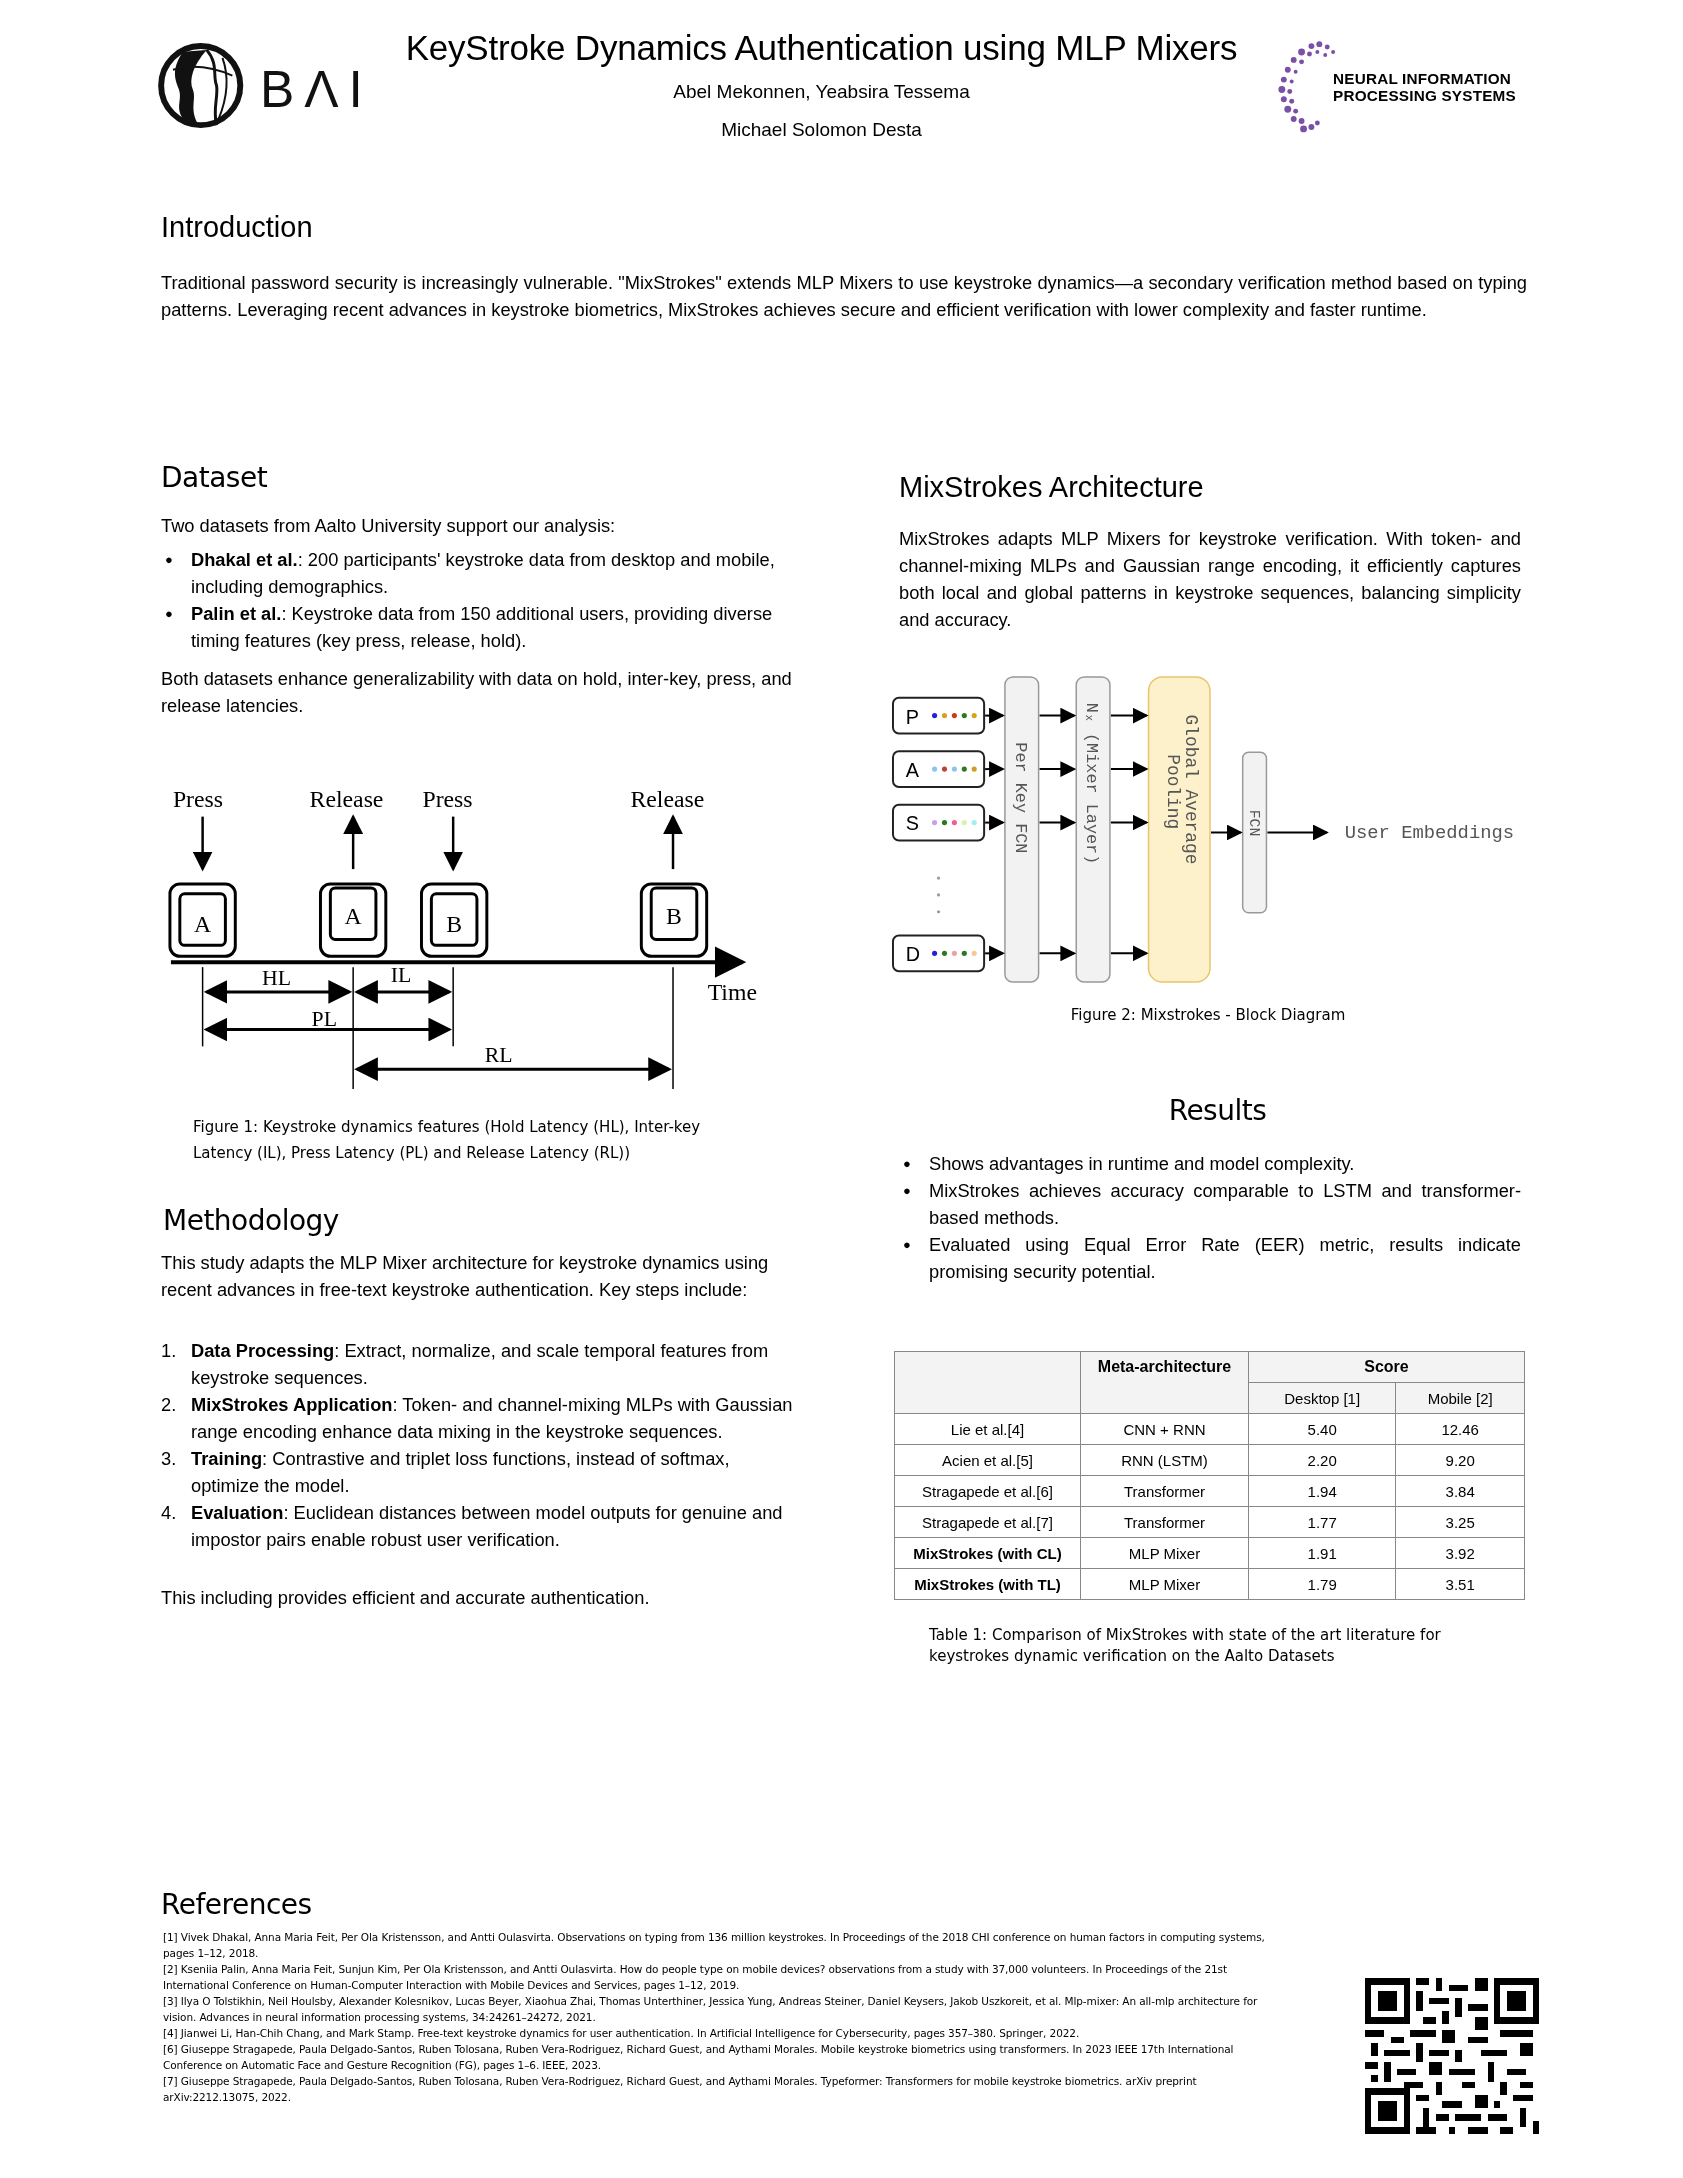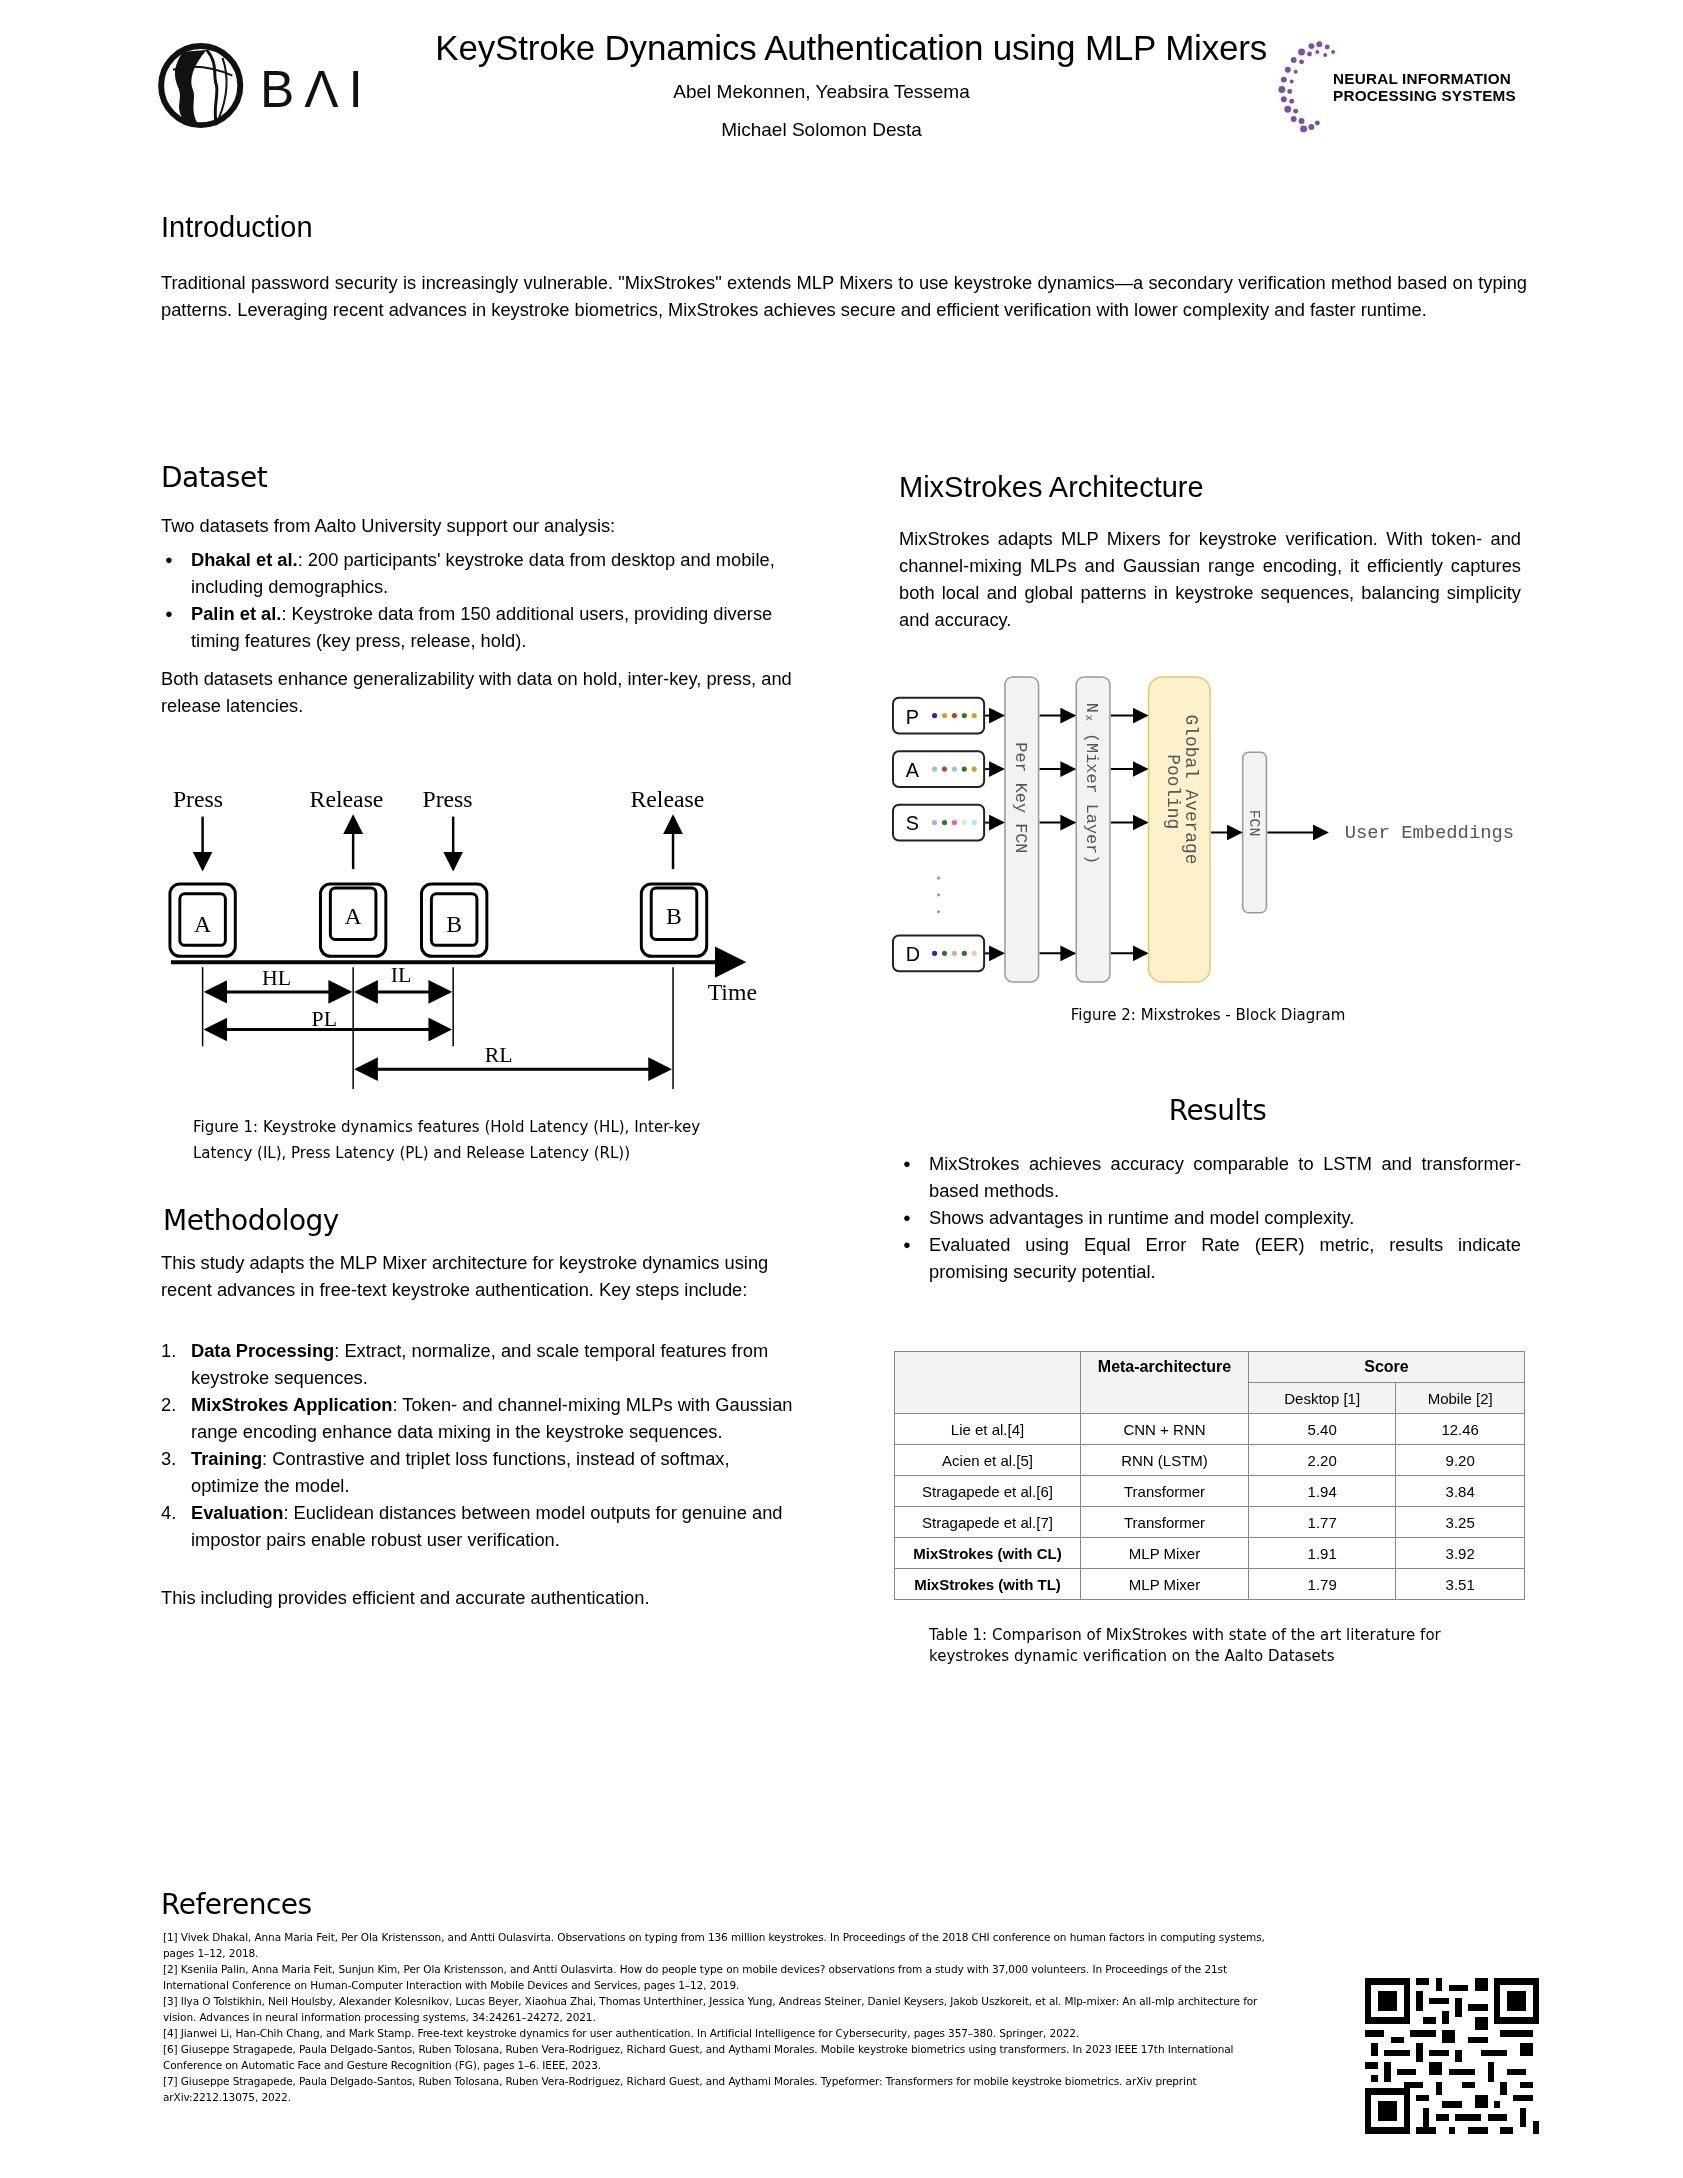--- a/index.html
+++ b/index.html
@@ -2,21 +2,21 @@
 <html><head>
 <meta charset="utf-8">
 <style>
   * { box-sizing: border-box; margin: 0; padding: 0; }
   html, body { width: 1683px; height: 2178px; background: #ffffff; overflow: hidden; }
   body { position: relative; font-family: "Liberation Sans", sans-serif; color: #000; }
   .abs { position: absolute; }
 
   
   #logo-bai { left: 153px; top: 40px; width: 228px; height: 94px; }
-  #title { left: 376px; top: 28px; width: 891px; text-align: right; font-size: 35px; letter-spacing: -0.2px; }
+  #title { left: 376px; top: 28px; width: 891px; text-align: center; font-size: 35px; letter-spacing: -0.2px; }
   #authors1 { left: 376px; top: 81px; width: 891px; text-align: center; font-size: 19px; }
   #authors2 { left: 376px; top: 119px; width: 891px; text-align: center; font-size: 19px; }
   #logo-neurips { left: 1272px; top: 38px; width: 267px; height: 99px; }
   .neurips-text { position: absolute; left: 61px; top: 32px; font-size: 15.3px; font-weight: bold; color: #000000; line-height: 17px; letter-spacing: 0.2px; font-family: "Liberation Sans", sans-serif; }
 
   .sec-h { font-family: "DejaVu Sans", sans-serif; font-size: 28px; font-weight: normal; letter-spacing: -0.5px; }
   .sec-h-sans { font-family: "Liberation Sans", sans-serif; font-size: 29px; }
   .body { font-size: 18.3px; line-height: 27px; }
 
   #intro-h { left: 161px; top: 211px; }
@@ -278,22 +278,22 @@
       <line x1="323" y1="161" x2="353" y2="161" marker-end="url(#ah2)"></line>
       <line x1="380" y1="161" x2="440" y2="161" marker-end="url(#ah2)"></line>
     </g>
     <text x="458" y="167" font-size="19" fill="#555">User Embeddings</text>
   </svg>
 </div>
 <p id="fig2-caption" class="abs">Figure 2: Mixstrokes - Block Diagram</p>
 
 <h2 id="results-h" class="abs sec-h">Results</h2>
 <ul id="results-list" class="abs body">
+  <li>Shows advantages in runtime and model complexity.</li>
   <li>MixStrokes achieves accuracy comparable to LSTM and transformer-based methods.</li>
-  <li>Shows advantages in runtime and model complexity.</li>
   <li>Evaluated using Equal Error Rate (EER) metric, results indicate promising security potential.</li>
 </ul>
 
 <div id="table-wrap" class="abs">
   <table>
     <thead>
       <tr>
         <th rowspan="2" style="width:186px"></th>
         <th rowspan="2" class="bold" style="width:168px;vertical-align:top;padding-top:6px">Meta-architecture</th>
         <th colspan="2" class="bold">Score</th>

